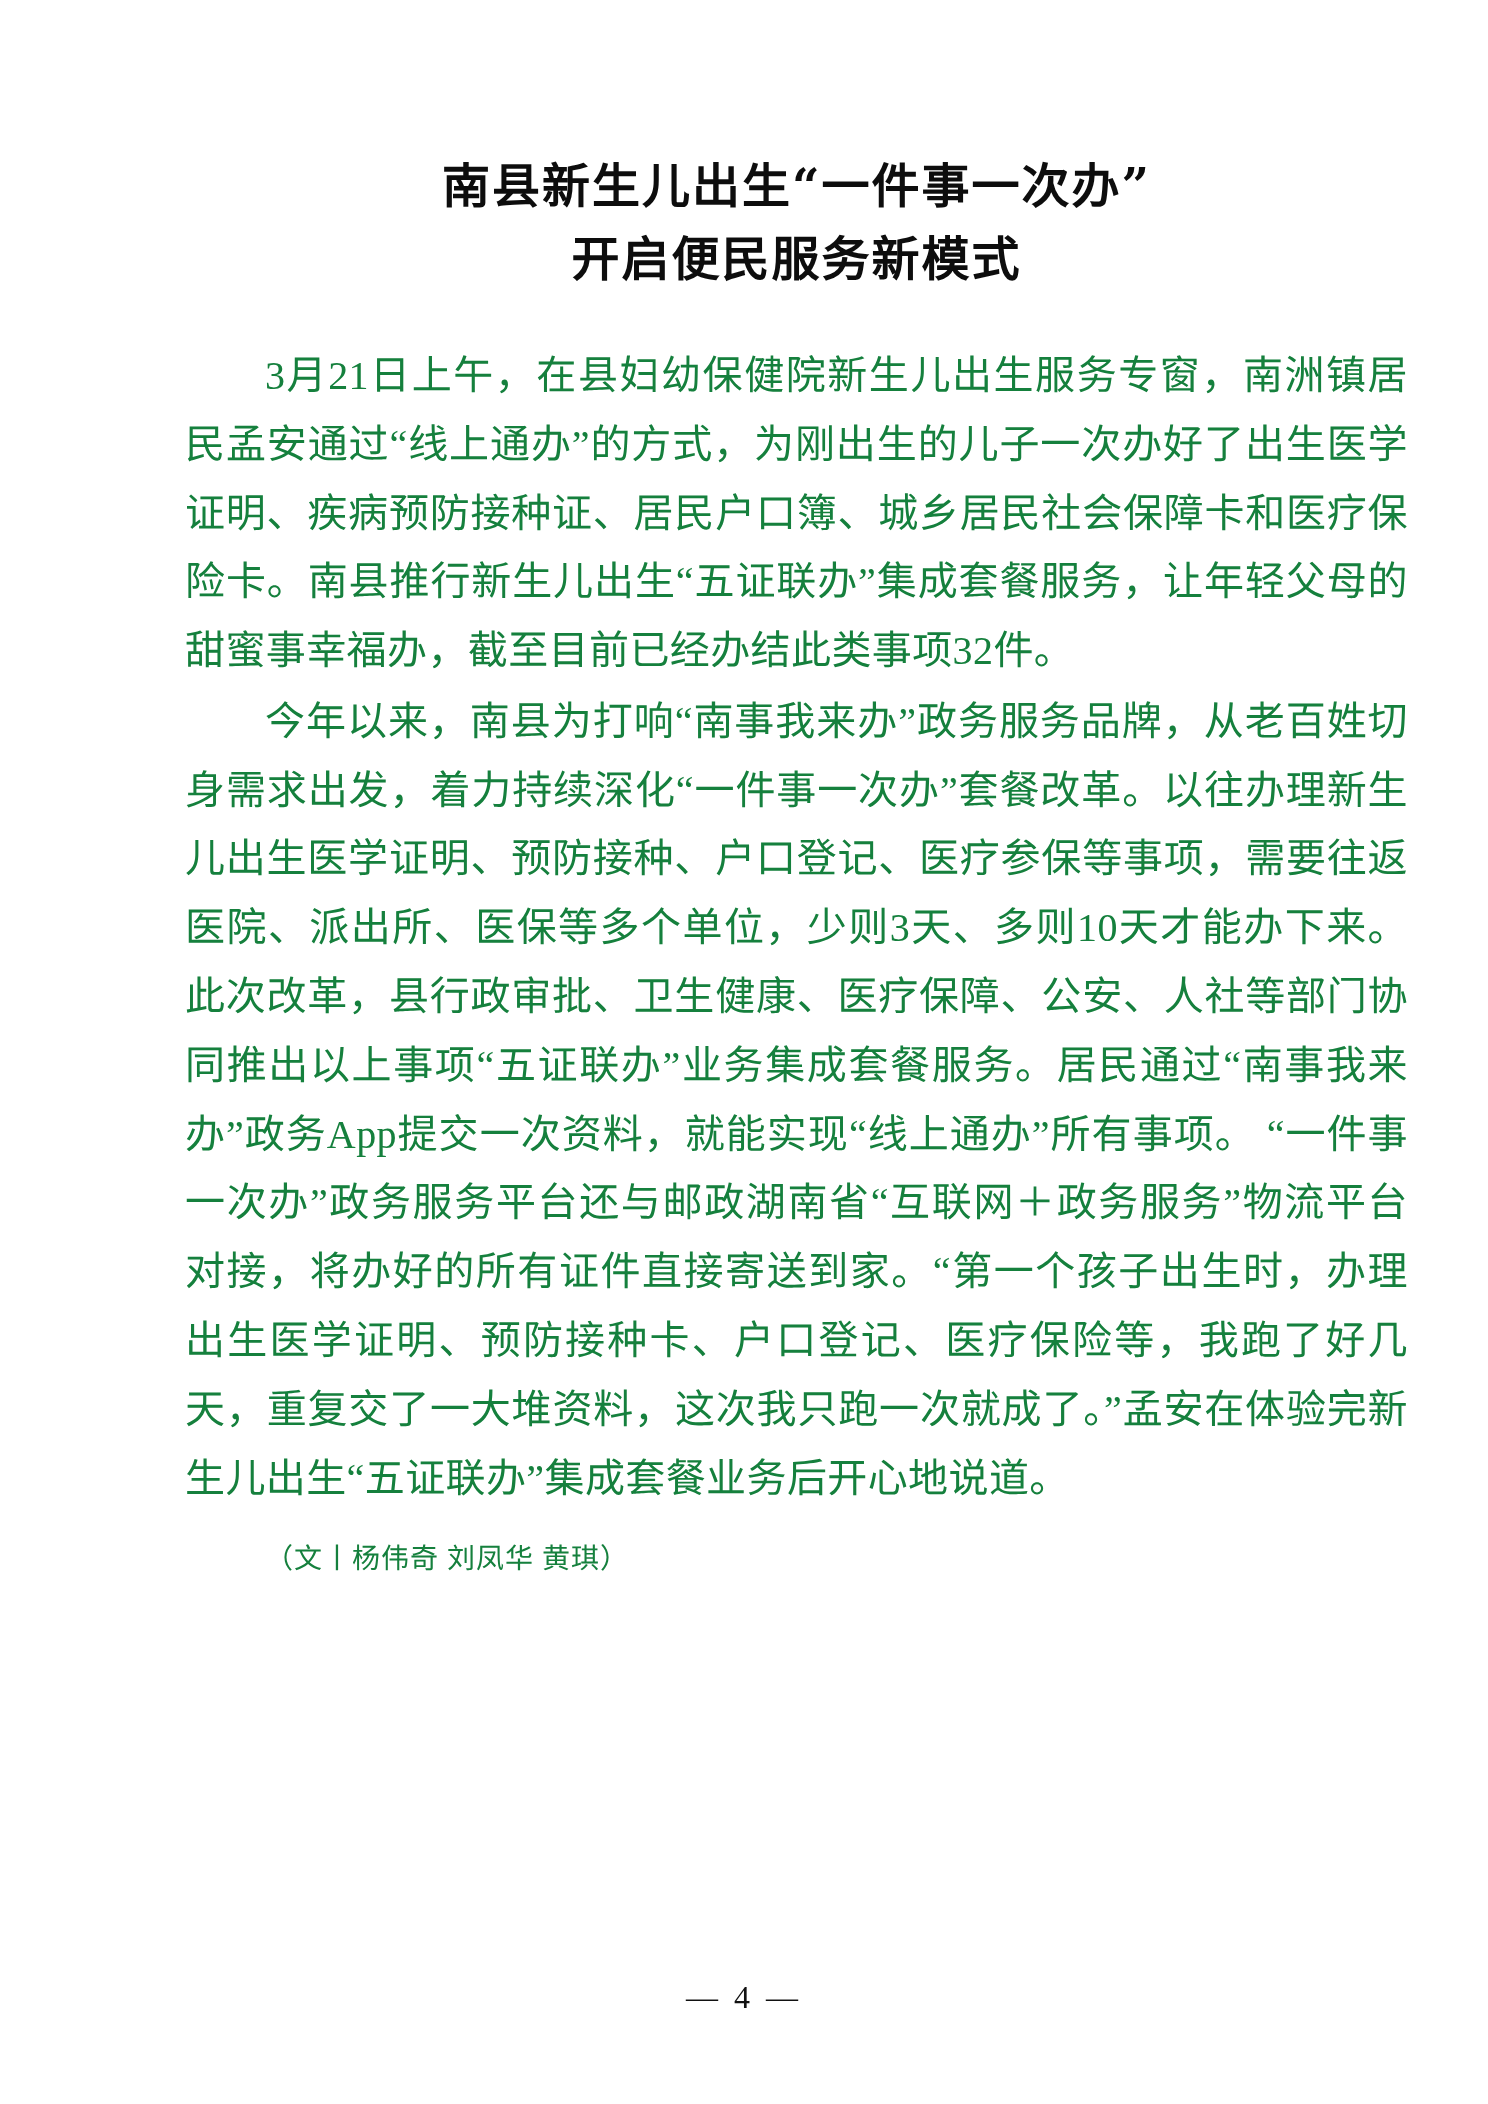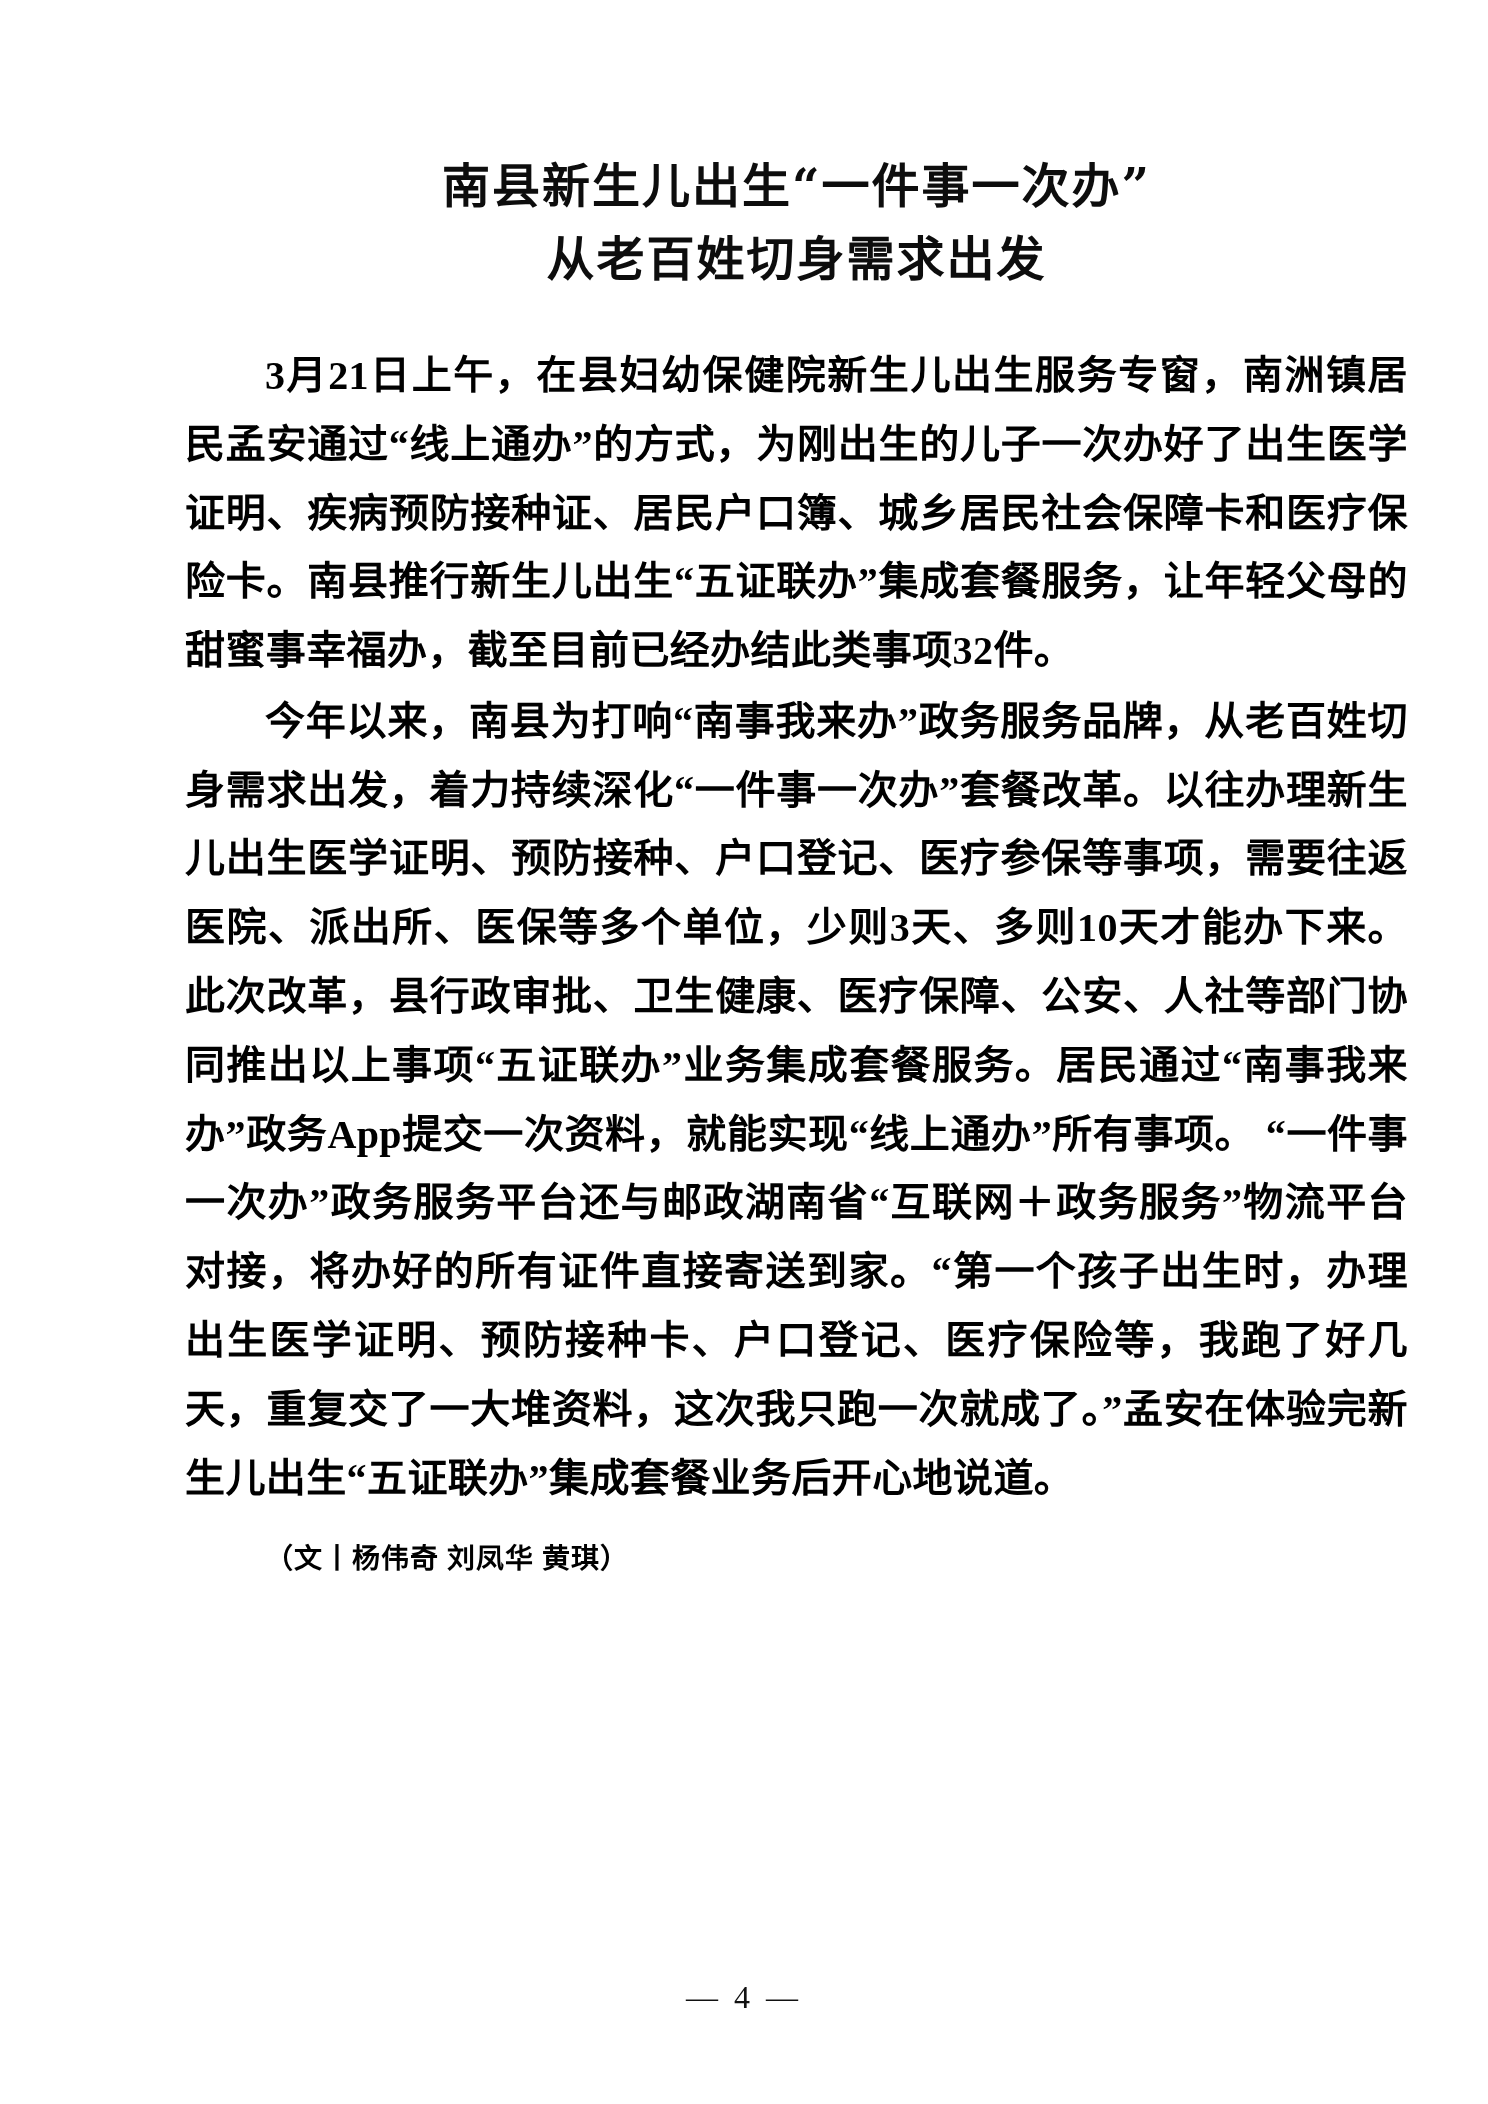--- a/index.html
+++ b/index.html
@@ -35,22 +35,21 @@
     letter-spacing: 2px;
     color: #0d0d0d;
     white-space: nowrap;
   }
   .body-text {
     font-size: 40px;
     line-height: 1.72;
     text-align: justify;
     text-justify: inter-ideograph;
     letter-spacing: 0.4px;
-    color: #000000;
-    font-weight: bold;
+    color: #15803d;
   }
   .para {
     margin: 0 0 2px 0;
     text-indent: 80px;
   }
   .byline {
     margin: 22px 0 0 0;
     text-indent: 80px;
     font-size: 28px;
     line-height: 1.7;
@@ -67,21 +66,21 @@
     color: #111111;
   }
 </style>
 </head>
 <body>
 
 <div class="page">
 
   <div class="title-block">
     <div class="title-line">南县新生儿出生“一件事一次办”</div>
-    <div class="title-line">从老百姓切身需求出发</div>
+    <div class="title-line">开启便民服务新模式</div>
   </div>
 
   <div class="body-text">
     <p class="para">3月21日上午，在县妇幼保健院新生儿出生服务专窗，南洲镇居民孟安通过“线上通办”的方式，为刚出生的儿子一次办好了出生医学证明、疾病预防接种证、居民户口簿、城乡居民社会保障卡和医疗保险卡。南县推行新生儿出生“五证联办”集成套餐服务，让年轻父母的甜蜜事幸福办，截至目前已经办结此类事项32件。</p>
     <p class="para">今年以来，南县为打响“南事我来办”政务服务品牌，从老百姓切身需求出发，着力持续深化“一件事一次办”套餐改革。以往办理新生儿出生医学证明、预防接种、户口登记、医疗参保等事项，需要往返医院、派出所、医保等多个单位，少则3天、多则10天才能办下来。此次改革，县行政审批、卫生健康、医疗保障、公安、人社等部门协同推出以上事项“五证联办”业务集成套餐服务。居民通过“南事我来办”政务App提交一次资料，就能实现“线上通办”所有事项。 “一件事一次办”政务服务平台还与邮政湖南省“互联网＋政务服务”物流平台对接，将办好的所有证件直接寄送到家。“第一个孩子出生时，办理出生医学证明、预防接种卡、户口登记、医疗保险等，我跑了好几天，重复交了一大堆资料，这次我只跑一次就成了。”孟安在体验完新生儿出生“五证联办”集成套餐业务后开心地说道。</p>
     <p class="byline">（文丨杨伟奇 刘凤华 黄琪）</p>
   </div>
 
   <div class="page-number">— 4 —</div>
 

